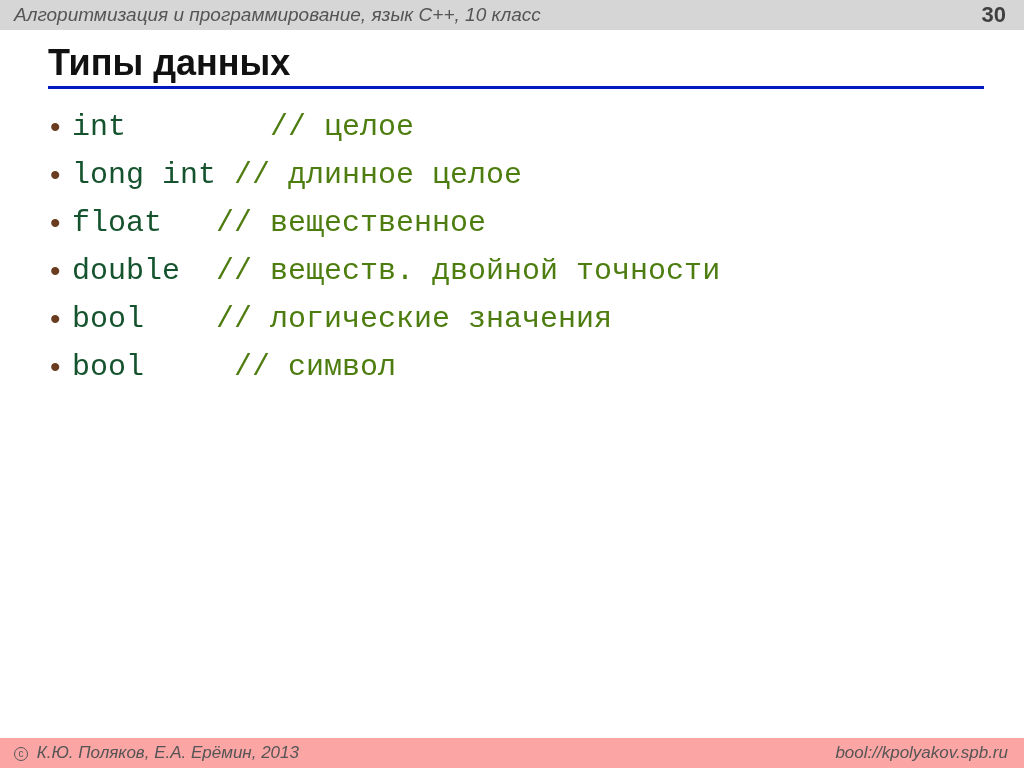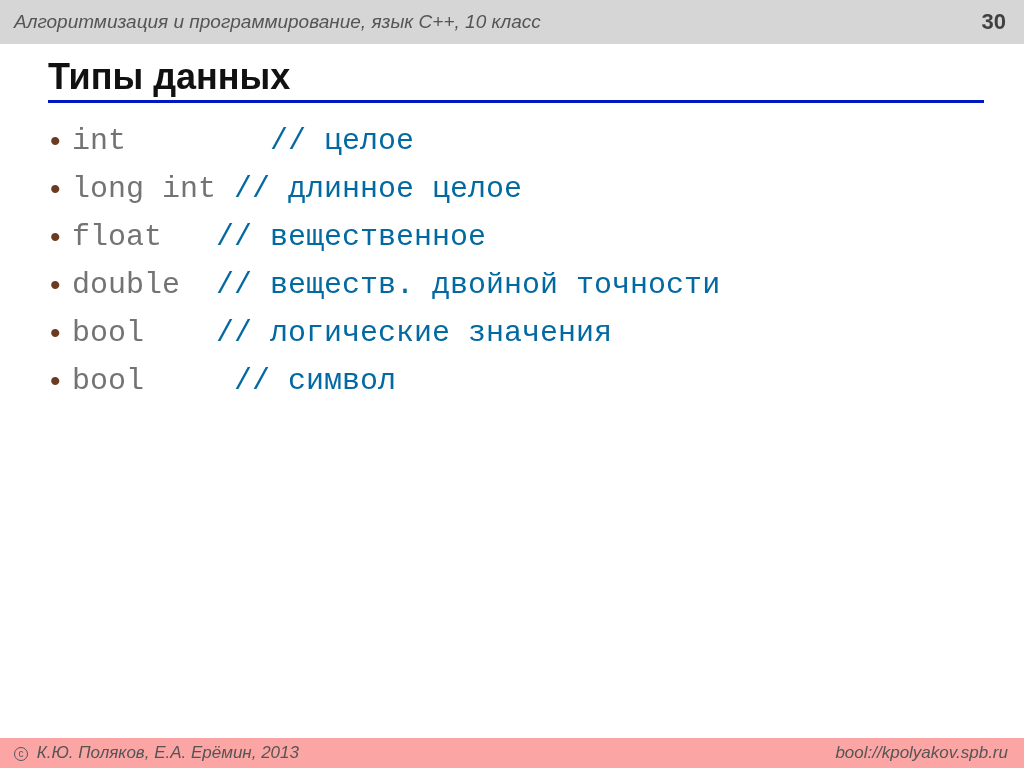--- a/index.html
+++ b/index.html
@@ -4,21 +4,21 @@
 <style>
   * { margin: 0; padding: 0; box-sizing: border-box; }
   html, body { width: 1024px; height: 768px; overflow: hidden; }
   body {
     font-family: Arial, Helvetica, sans-serif;
     background: #ffffff;
     position: relative;
   }
   .top-bar {
     width: 100%;
-    height: 44px;
+    height: 30px;
     background: #d6d6d6;
     display: flex;
     align-items: center;
     justify-content: space-between;
     padding: 0 18px 0 14px;
     color: #555;
   }
   .top-title {
     font-style: italic;
     font-size: 19px;
@@ -52,22 +52,22 @@
   }
   .bullet {
     color: #6a3c1f;
     position: absolute;
     left: -22px;
     top: 0;
     font-family: Arial, sans-serif;
     font-size: 30px;
     line-height: 1.6;
   }
-  .kw { color: #737373; }
-  .cm { color: #0369a1; }
+  .kw { color: #14532d; }
+  .cm { color: #4d7c0f; }
   .bottom-bar {
     position: absolute;
     left: 0;
     bottom: 0;
     width: 100%;
     height: 30px;
     background: #fca5a5;
     display: flex;
     align-items: center;
     justify-content: space-between;

